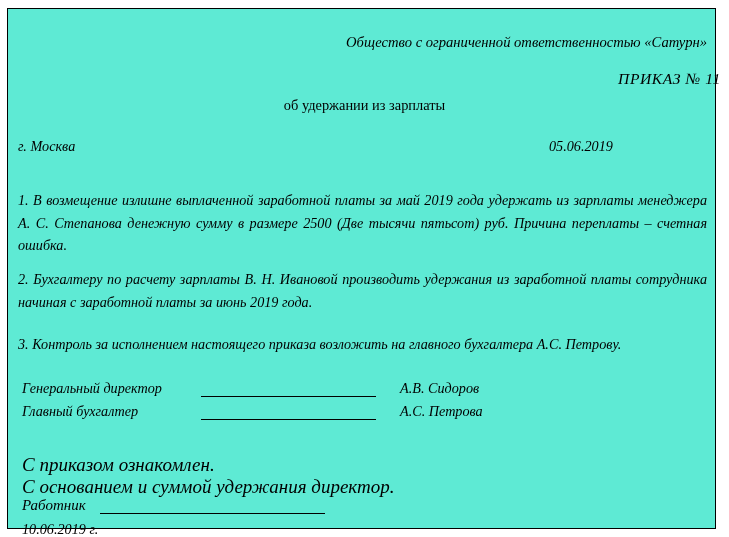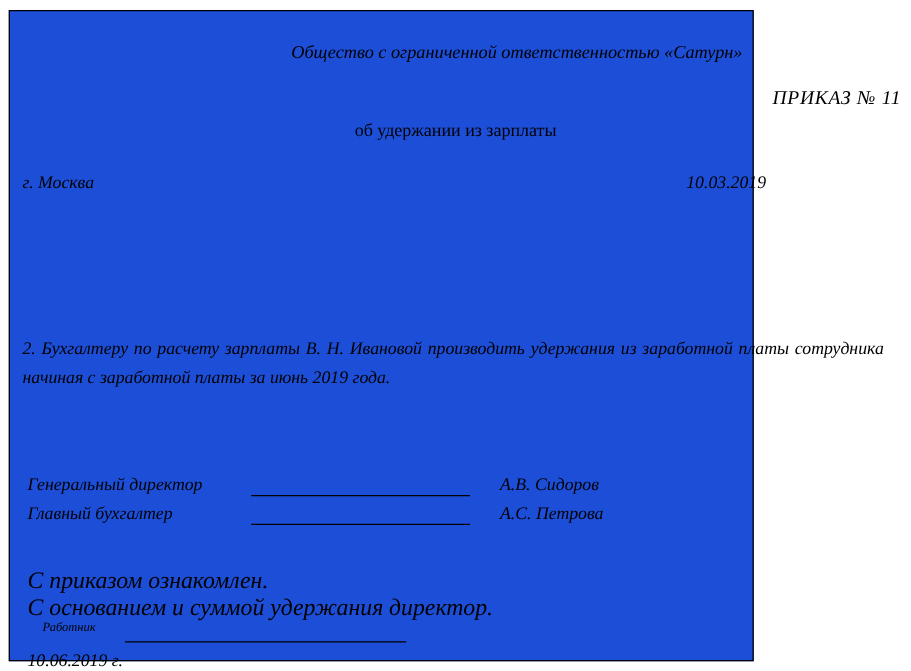--- a/index.html
+++ b/index.html
@@ -13,25 +13,25 @@
     height: 537px;
     overflow: hidden;
     font-family: "Liberation Serif", "DejaVu Serif", serif;
     color: #000000;
   }
 
   #doc-frame {
     position: absolute;
     left: 7px;
     top: 8px;
-    width: 596px;
+    width: 709px;
     height: 521px;
     border: 1.3px solid #000000;
     box-sizing: border-box;
-    background: #1d4ed8;
+    background: #5eead4;
   }
 
   .page-inner {
     position: absolute;
     left: 0;
     top: 0;
     right: 0;
     bottom: 0;
     padding: 0;
   }
@@ -156,24 +156,24 @@
     line-height: 21.5px;
     white-space: nowrap;
     padding-left: 4px;
   }
   #ack-worker-row {
     position: relative;
     height: 21.5px;
   }
   #ack-worker-label {
     position: absolute;
-    left: 16px;
-    top: 0;
-    font-style: italic;
-    font-size: 10px;
+    left: 4px;
+    top: 0;
+    font-style: italic;
+    font-size: 15px;
   }
   #ack-worker-line {
     position: absolute;
     left: 82px;
     top: 16px;
     width: 225px;
     height: 0;
     border-bottom: 1.2px solid #000000;
   }
   #ack-worker-name {
@@ -201,26 +201,28 @@
 
     <div class="abs" id="org-header">Общество с ограниченной ответственностью «Сатурн»</div>
 
     <div class="abs" id="title-block">
       <div id="order-title">ПРИКАЗ № 11</div>
       <div id="order-subtitle">об удержании из зарплаты</div>
     </div>
 
     <div class="abs" id="city-date-row">
       <span id="city-label">г. Москва</span>
-      <span id="order-date">10.03.2019</span>
-    </div>
-
+      <span id="order-date">05.06.2019</span>
+    </div>
+
+    <div class="body-p justify-all" id="para-1">1.   В   возмещение   излишне   выплаченной   заработной   платы   за   май   2019   года удержать   из   зарплаты   менеджера   А.   С.   Степанова   денежную   сумму   в   размере 2500 (Две тысячи пятьсот) руб. Причина переплаты – счетная ошибка.</div>
 
     <div class="body-p" id="para-2">2. Бухгалтеру по расчету зарплаты В. Н. Ивановой производить удержания из заработной платы сотрудника начиная с заработной платы за июнь 2019 года.</div>
 
+    <div class="body-p" id="para-3">3. Контроль за исполнением настоящего приказа возложить на главного бухгалтера А.С. Петрову.</div>
 
     <div class="abs" id="signature-block">
 
       <div class="sig-row">
         <span class="sig-role">Генеральный директор</span>
         <span class="sig-line"></span>
         <span class="sig-name">А.В. Сидоров</span>
       </div>
 
       <div class="sig-row">

